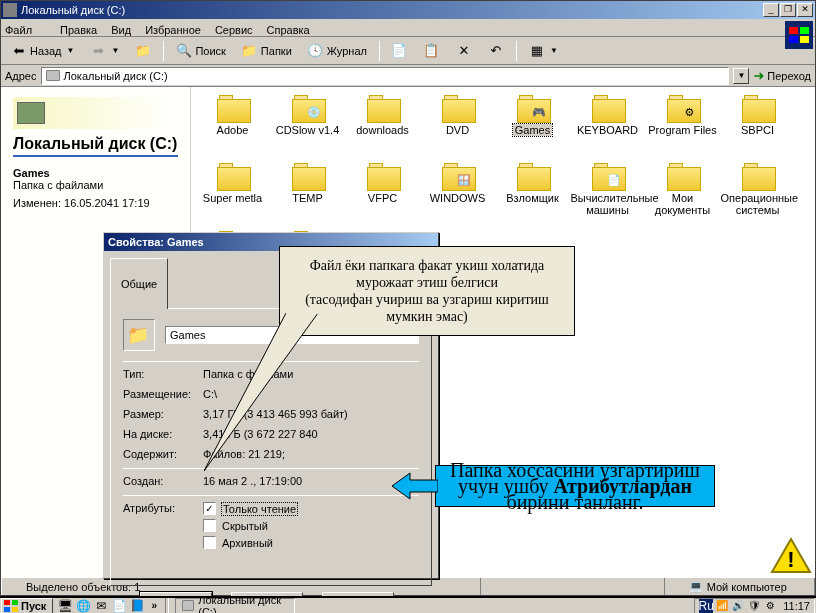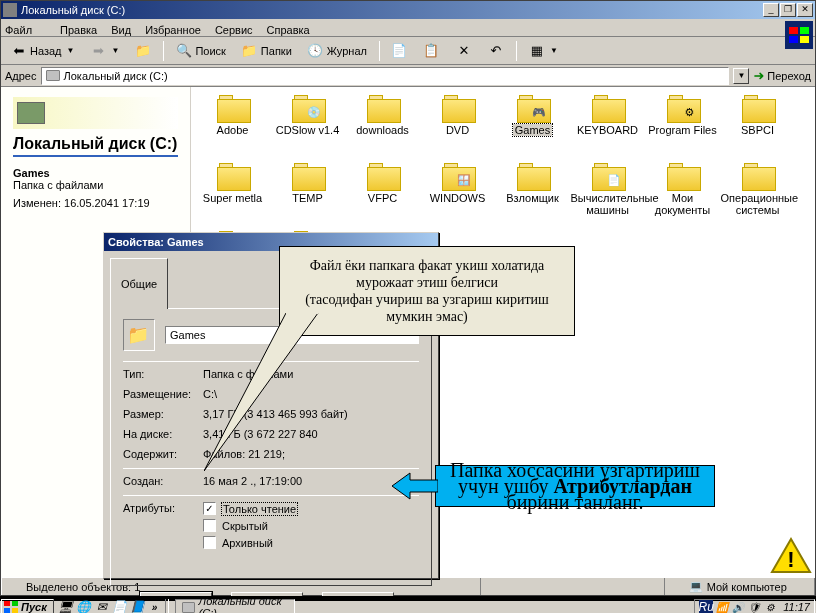--- a/index.html
+++ b/index.html
@@ -376,25 +376,24 @@
   bottom: 36px;
 }
 
 
 .taskbar {
   position: absolute;
   left: 0; bottom: 0;
   width: 816px;
   height: 17px;
   background: #d4d0c8;
-  border-top: 5px solid #000000;
-  display: flex;
-  align-items: center;
-  font-size: 11px;
-  font-style: italic;
+  border-top: 2px solid #000000;
+  display: flex;
+  align-items: center;
+  font-size: 11px;
 }
 .start-btn {
   height: 16px;
   padding: 0 6px 0 2px;
   border: 1px solid;
   border-color: #fff #404040 #404040 #fff;
   display: flex;
   align-items: center;
   gap: 3px;
   font-weight: bold;

